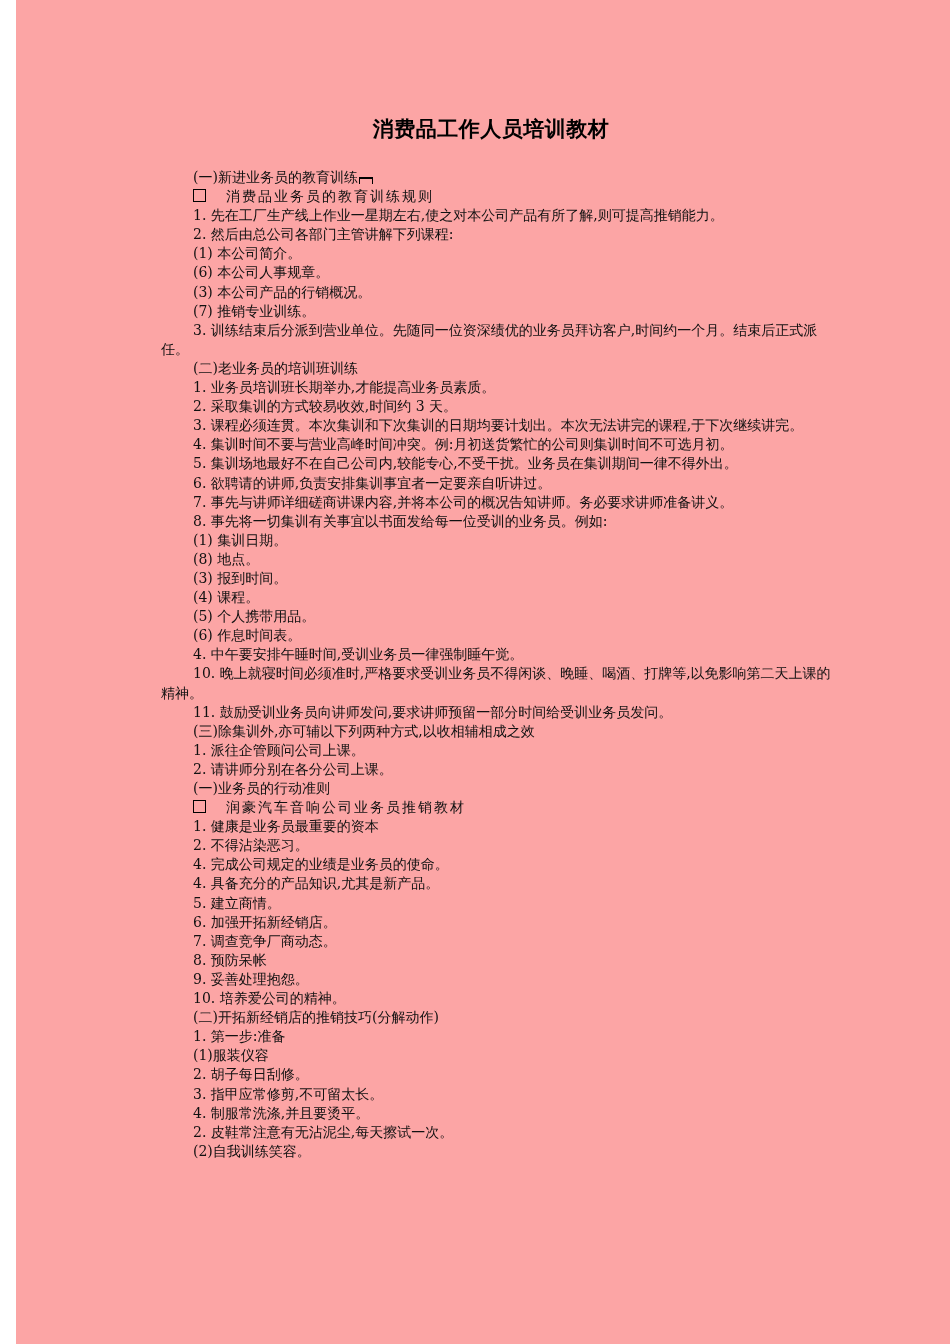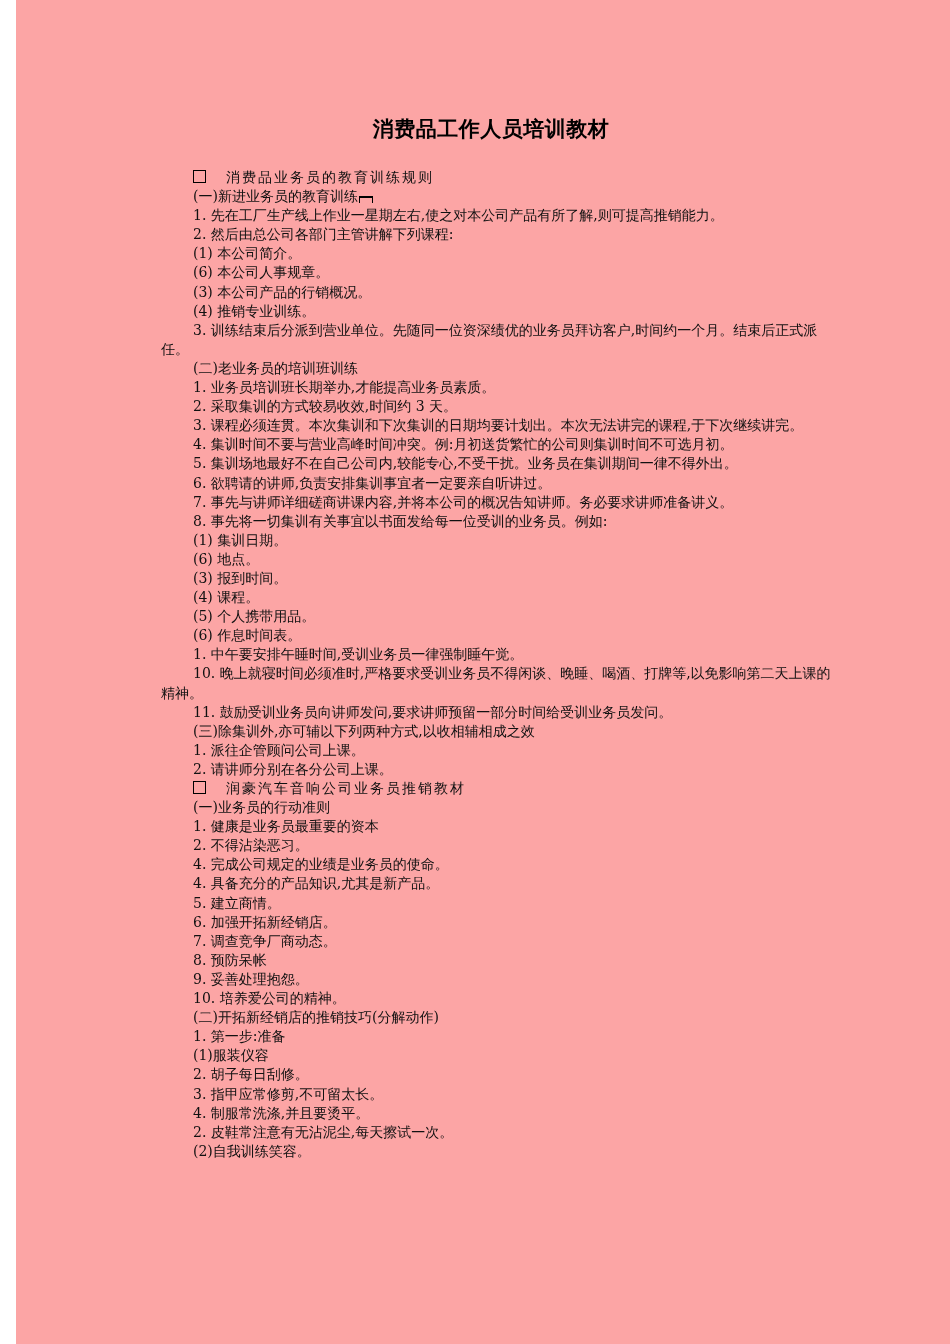--- a/index.html
+++ b/index.html
@@ -20,53 +20,53 @@
   .box { display: inline-block; width: 11px; height: 11px; border: 1px solid #000; vertical-align: -1px; margin-right: 20px; }
   .cursor { display: inline-block; width: 12px; height: 5px; border-top: 2px solid #000; border-left: 1px solid #000; border-right: 1px solid #000; vertical-align: -2px; margin-left: 1px; }
 </style>
 </head>
 <body>
 
 <div class="page">
   <div class="title">消费品工作人员培训教材</div>
 
   <div class="body">
+    <p class="line ind"><span>(一)新进业务员的教育训练</span><span class="cursor"></span></p>
     <p class="line ind heading"><span class="box"></span><span>消费品业务员的教育训练规则</span></p>
-    <p class="line ind"><span>(一)新进业务员的教育训练</span><span class="cursor"></span></p>
     <p class="line ind">1. 先在工厂生产线上作业一星期左右,使之对本公司产品有所了解,则可提高推销能力。</p>
     <p class="line ind">2. 然后由总公司各部门主管讲解下列课程:</p>
     <p class="line ind">(1) 本公司简介。</p>
     <p class="line ind">(6) 本公司人事规章。</p>
     <p class="line ind">(3) 本公司产品的行销概况。</p>
-    <p class="line ind">(4) 推销专业训练。</p>
+    <p class="line ind">(7) 推销专业训练。</p>
     <p class="line ind">3. 训练结束后分派到营业单位。先随同一位资深绩优的业务员拜访客户,时间约一个月。结束后正式派任。</p>
     <p class="line ind">(二)老业务员的培训班训练</p>
     <p class="line ind">1. 业务员培训班长期举办,才能提高业务员素质。</p>
     <p class="line ind">2. 采取集训的方式较易收效,时间约 3 天。</p>
     <p class="line ind">3. 课程必须连贯。本次集训和下次集训的日期均要计划出。本次无法讲完的课程,于下次继续讲完。</p>
     <p class="line ind">4. 集训时间不要与营业高峰时间冲突。例:月初送货繁忙的公司则集训时间不可选月初。</p>
     <p class="line ind">5. 集训场地最好不在自己公司内,较能专心,不受干扰。业务员在集训期间一律不得外出。</p>
     <p class="line ind">6. 欲聘请的讲师,负责安排集训事宜者一定要亲自听讲过。</p>
     <p class="line ind">7. 事先与讲师详细磋商讲课内容,并将本公司的概况告知讲师。务必要求讲师准备讲义。</p>
     <p class="line ind">8. 事先将一切集训有关事宜以书面发给每一位受训的业务员。例如:</p>
     <p class="line ind">(1) 集训日期。</p>
-    <p class="line ind">(6) 地点。</p>
+    <p class="line ind">(8) 地点。</p>
     <p class="line ind">(3) 报到时间。</p>
     <p class="line ind">(4) 课程。</p>
     <p class="line ind">(5) 个人携带用品。</p>
     <p class="line ind">(6) 作息时间表。</p>
-    <p class="line ind">1. 中午要安排午睡时间,受训业务员一律强制睡午觉。</p>
+    <p class="line ind">4. 中午要安排午睡时间,受训业务员一律强制睡午觉。</p>
     <p class="line ind">10. 晚上就寝时间必须准时,严格要求受训业务员不得闲谈、晚睡、喝酒、打牌等,以免影响第二天上课的精神。</p>
     <p class="line ind">11. 鼓励受训业务员向讲师发问,要求讲师预留一部分时间给受训业务员发问。</p>
     <p class="line ind">(三)除集训外,亦可辅以下列两种方式,以收相辅相成之效</p>
     <p class="line ind">1. 派往企管顾问公司上课。</p>
     <p class="line ind">2. 请讲师分别在各分公司上课。</p>
 
+    <p class="line ind">(一)业务员的行动准则</p>
     <p class="line ind heading"><span class="box"></span><span>润豪汽车音响公司业务员推销教材</span></p>
-    <p class="line ind">(一)业务员的行动准则</p>
     <p class="line ind">1. 健康是业务员最重要的资本</p>
     <p class="line ind">2. 不得沾染恶习。</p>
     <p class="line ind">4. 完成公司规定的业绩是业务员的使命。</p>
     <p class="line ind">4. 具备充分的产品知识,尤其是新产品。</p>
     <p class="line ind">5. 建立商情。</p>
     <p class="line ind">6. 加强开拓新经销店。</p>
     <p class="line ind">7. 调查竞争厂商动态。</p>
     <p class="line ind">8. 预防呆帐</p>
     <p class="line ind">9. 妥善处理抱怨。</p>
     <p class="line ind">10. 培养爱公司的精神。</p>

